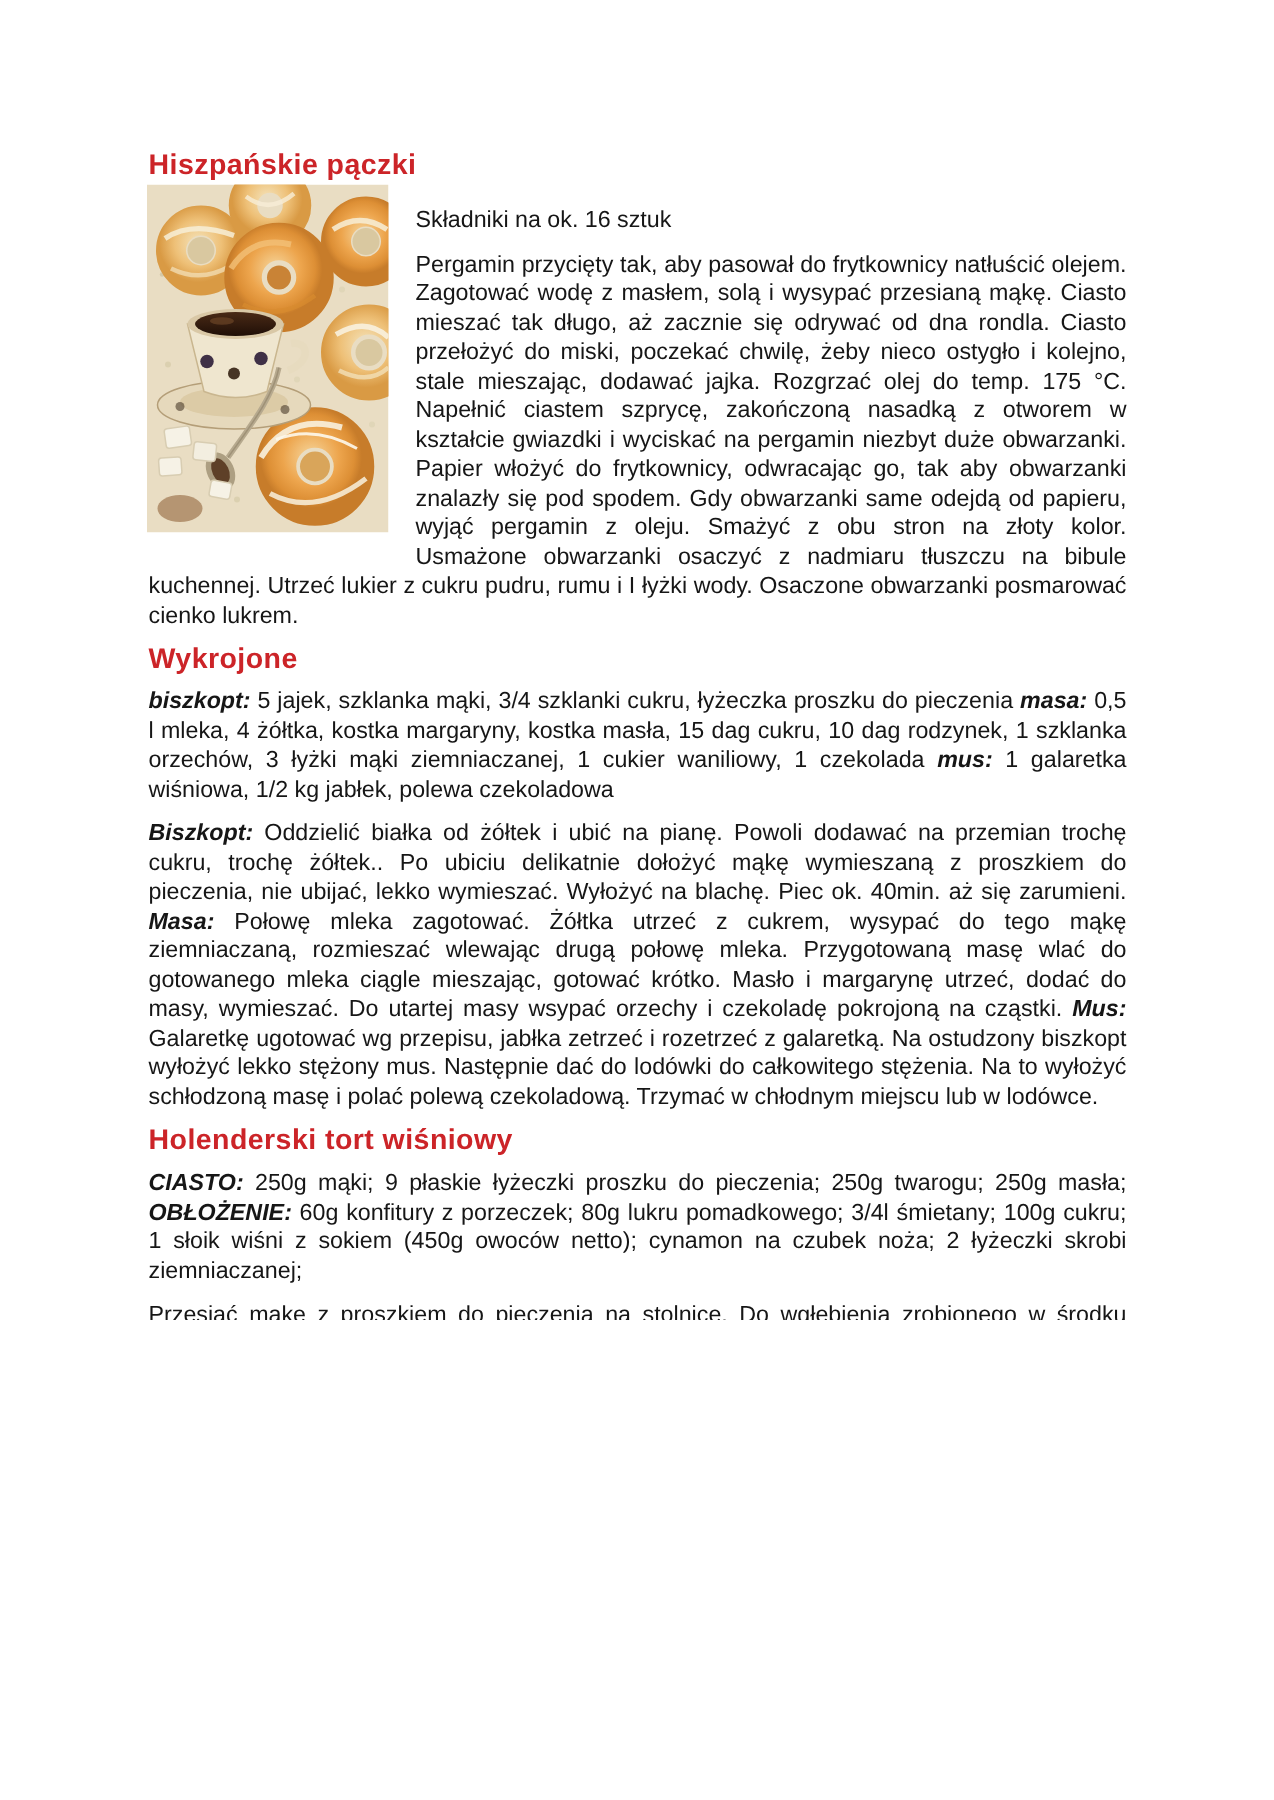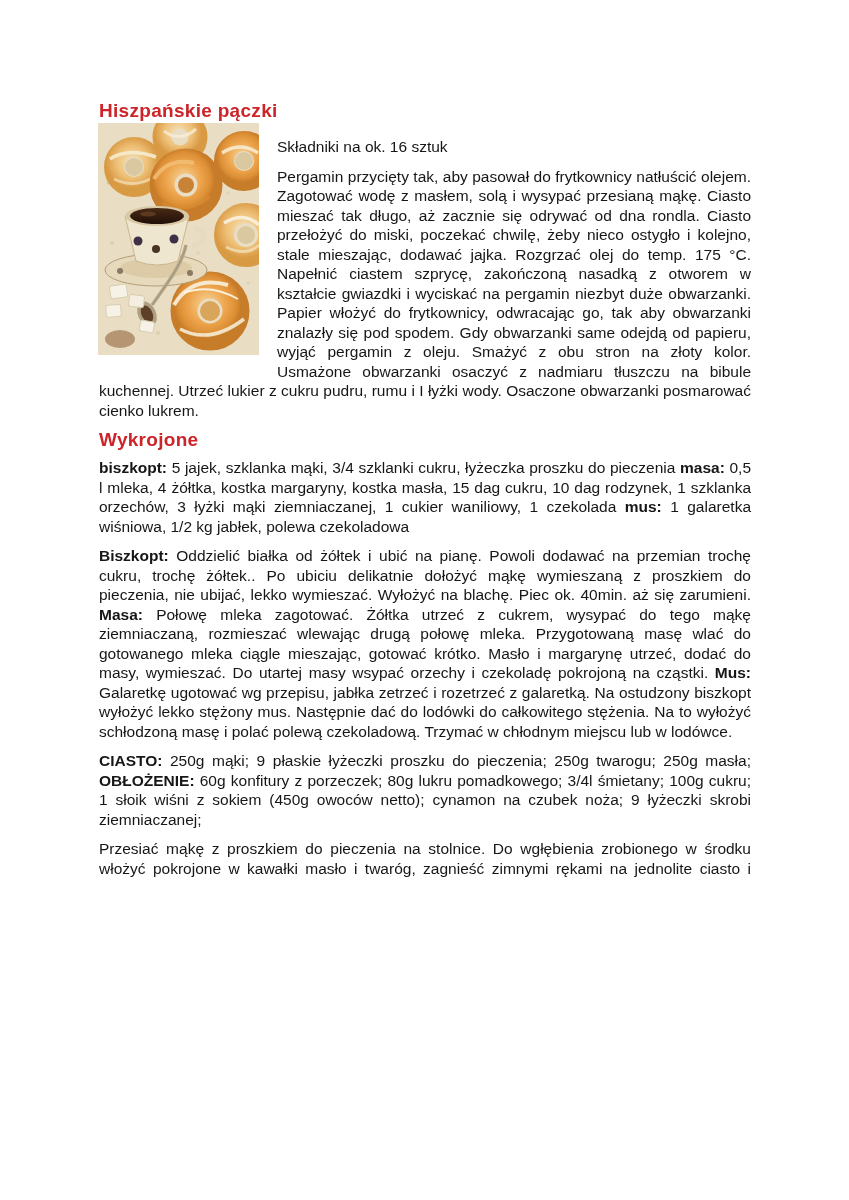--- a/index.html
+++ b/index.html
@@ -29,21 +29,21 @@
     line-height: 19px;
     font-weight: bold;
     letter-spacing: 0.3px;
     color: var(--heading-red, #cc2428);
     margin: 0 0 9px 0;
   }
   .para {
     margin: 0 0 10px 0;
     text-align: justify;
   }
-  .para .b { font-weight: bold; }
+  .para .b { font-weight: bold; font-style: italic; }
   .pad-top { padding-top: 8px; }
   .float-spacer {
     float: left;
     width: 178px;
     height: 237px;
   }
   .photo {
     position: absolute;
     left: 98px;
     top: 123px;
@@ -183,22 +183,23 @@
     <p class="para pad-top"><span>Składniki na ok. 16 sztuk</span><br></p>
 
     <p class="para">Pergamin przycięty tak, aby pasował do frytkownicy natłuścić olejem. Zagotować wodę z masłem, solą i wysypać przesianą mąkę. Ciasto mieszać tak długo, aż zacznie się odrywać od dna rondla. Ciasto przełożyć do miski, poczekać chwilę, żeby nieco ostygło i kolejno, stale mieszając, dodawać jajka. Rozgrzać olej do temp. 175 °C. Napełnić ciastem szprycę, zakończoną nasadką z otworem w kształcie gwiazdki i wyciskać na pergamin niezbyt duże obwarzanki. Papier włożyć do frytkownicy, odwracając go, tak aby obwarzanki znalazły się pod spodem. Gdy obwarzanki same odejdą od papieru, wyjąć pergamin z oleju. Smażyć z obu stron na złoty kolor. Usmażone obwarzanki osaczyć z nadmiaru tłuszczu na bibule kuchennej. Utrzeć lukier z cukru pudru, rumu i I łyżki wody. Osaczone obwarzanki posmarować cienko lukrem.</p>
 
     <h2 class="heading">Wykrojone</h2>
 
     <p class="para"><span class="b">biszkopt:</span><span> 5 jajek, szklanka mąki, 3/4 szklanki cukru, łyżeczka proszku do pieczenia </span><span class="b">masa:</span><span> 0,5 l mleka, 4 żółtka, kostka margaryny, kostka masła, 15 dag cukru, 10 dag rodzynek, 1 szklanka orzechów, 3 łyżki mąki ziemniaczanej, 1 cukier waniliowy, 1 czekolada </span><span class="b">mus:</span><span> 1 galaretka wiśniowa, 1/2 kg jabłek, polewa czekoladowa</span></p>
 
     <p class="para"><span class="b">Biszkopt:</span><span> Oddzielić białka od żółtek i ubić na pianę. Powoli dodawać na przemian trochę cukru, trochę żółtek.. Po ubiciu delikatnie dołożyć mąkę wymieszaną z proszkiem do pieczenia, nie ubijać, lekko wymieszać. Wyłożyć na blachę. Piec ok. 40min. aż się zarumieni. </span><span class="b">Masa:</span><span> Połowę mleka zagotować. Żółtka utrzeć z cukrem, wysypać do tego mąkę ziemniaczaną, rozmieszać wlewając drugą połowę mleka. Przygotowaną masę wlać do gotowanego mleka ciągle mieszając, gotować krótko. Masło i margarynę utrzeć, dodać do masy, wymieszać. Do utartej masy wsypać orzechy i czekoladę pokrojoną na cząstki. </span><span class="b">Mus:</span><span> Galaretkę ugotować wg przepisu, jabłka zetrzeć i rozetrzeć z galaretką. Na ostudzony biszkopt wyłożyć lekko stężony mus. Następnie dać do lodówki do całkowitego stężenia. Na to wyłożyć schłodzoną masę i polać polewą czekoladową. Trzymać w chłodnym miejscu lub w lodówce.</span></p>
 
-
-    <p class="para"><span class="b">CIASTO:</span><span> 250g mąki; 9 płaskie łyżeczki proszku do pieczenia; 250g twarogu; 250g masła; </span><span class="b">OBŁOŻENIE:</span><span> 60g konfitury z porzeczek; 80g lukru pomadkowego; 3/4l śmietany; 100g cukru; 1 słoik wiśni z sokiem (450g owoców netto); cynamon na czubek noża; 9 łyżeczki skrobi ziemniaczanej;</span></p>
+    <h2 class="heading">Holenderski tort wiśniowy</h2>
+
+    <p class="para"><span class="b">CIASTO:</span><span> 250g mąki; 9 płaskie łyżeczki proszku do pieczenia; 250g twarogu; 250g masła; </span><span class="b">OBŁOŻENIE:</span><span> 60g konfitury z porzeczek; 80g lukru pomadkowego; 3/4l śmietany; 100g cukru; 1 słoik wiśni z sokiem (450g owoców netto); cynamon na czubek noża; 2 łyżeczki skrobi ziemniaczanej;</span></p>
 
     <p class="para">Przesiać mąkę z proszkiem do pieczenia na stolnice. Do wgłębienia zrobionego w środku włożyć pokrojone w kawałki masło i twaróg, zagnieść zimnymi rękami na jednolite ciasto i włożyć na noc do lodówki. Na posypanej mąką stolnicy rozwałkować ciasto i pojedynczo złożyć. Ciasto podzielić na 3 części i każdą rozwałkować na placek o grubości 3-4mm o średnicy trochę większej od tortownicy (ja używam do tego tortu o średni 24cm). Placki położyć na wyłożonej papierem pergaminowym blasze do pieczenia. Kolejno na placki nakładać tortownicę górnym brzegiem na dół i ostrym nożem po zewnętrznej krawędzi brzegu tortownicy odkrawać wystające części ciasta. Wykrojone krążki pozostawić na leżakowanie na 15min. Piekarnik nagrzać do temp. 220 stopni. Krążki ciasta ponakłuwać</p>
 
   </div>
 
   <div class="watermark">wedlinydomowe.pl</div>
 
 </div>
 
 </body></html>

